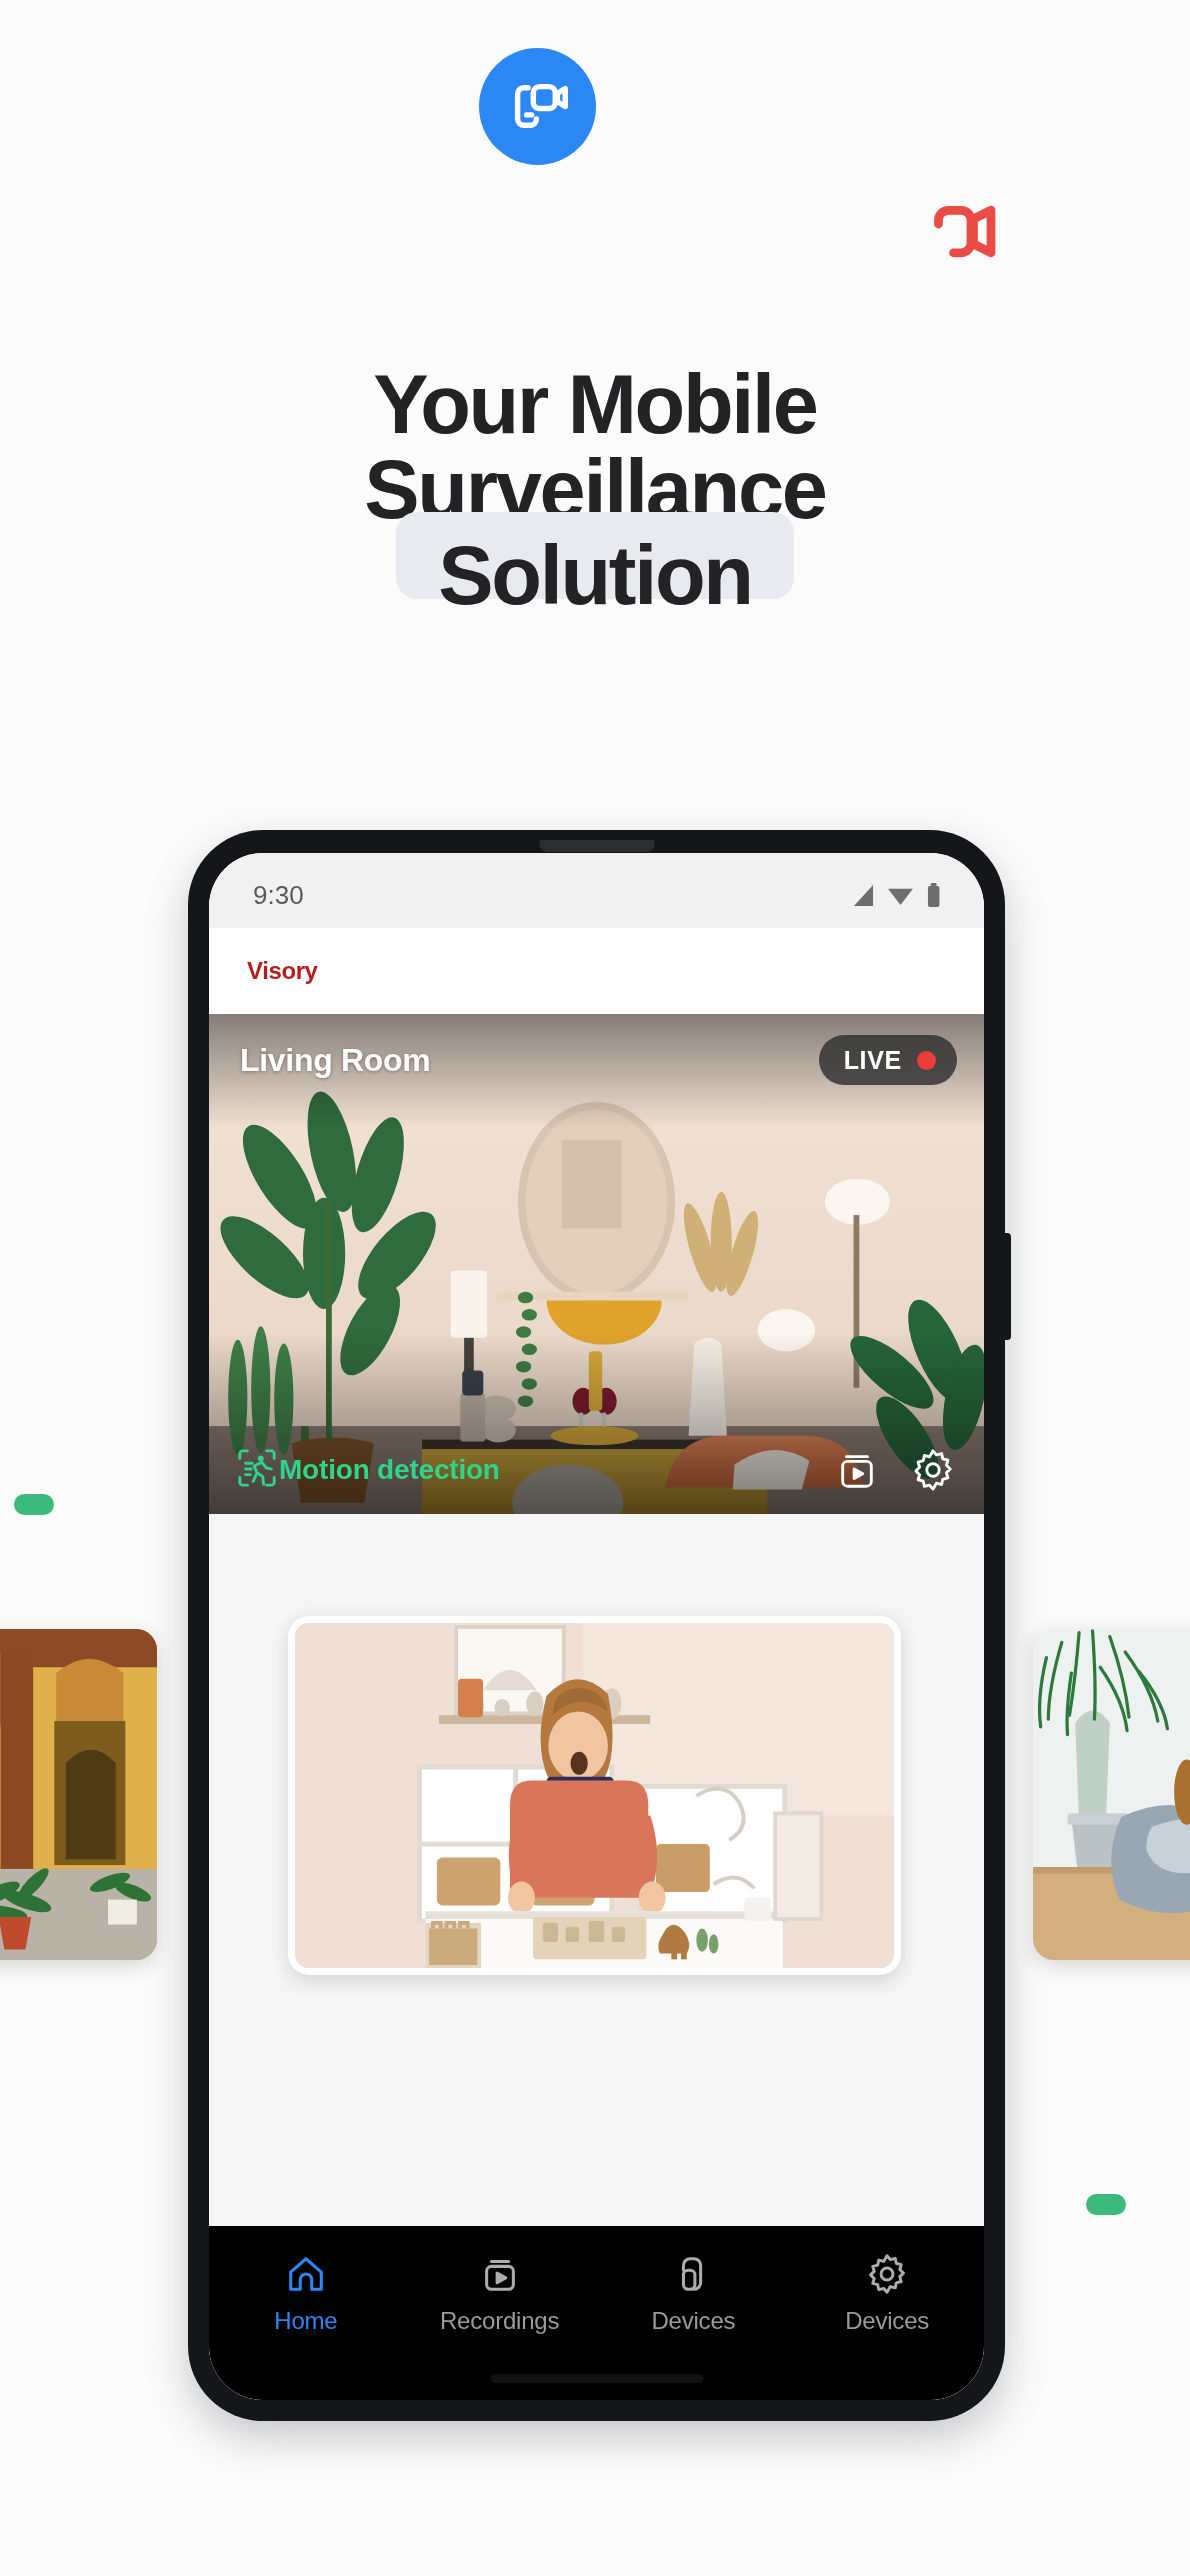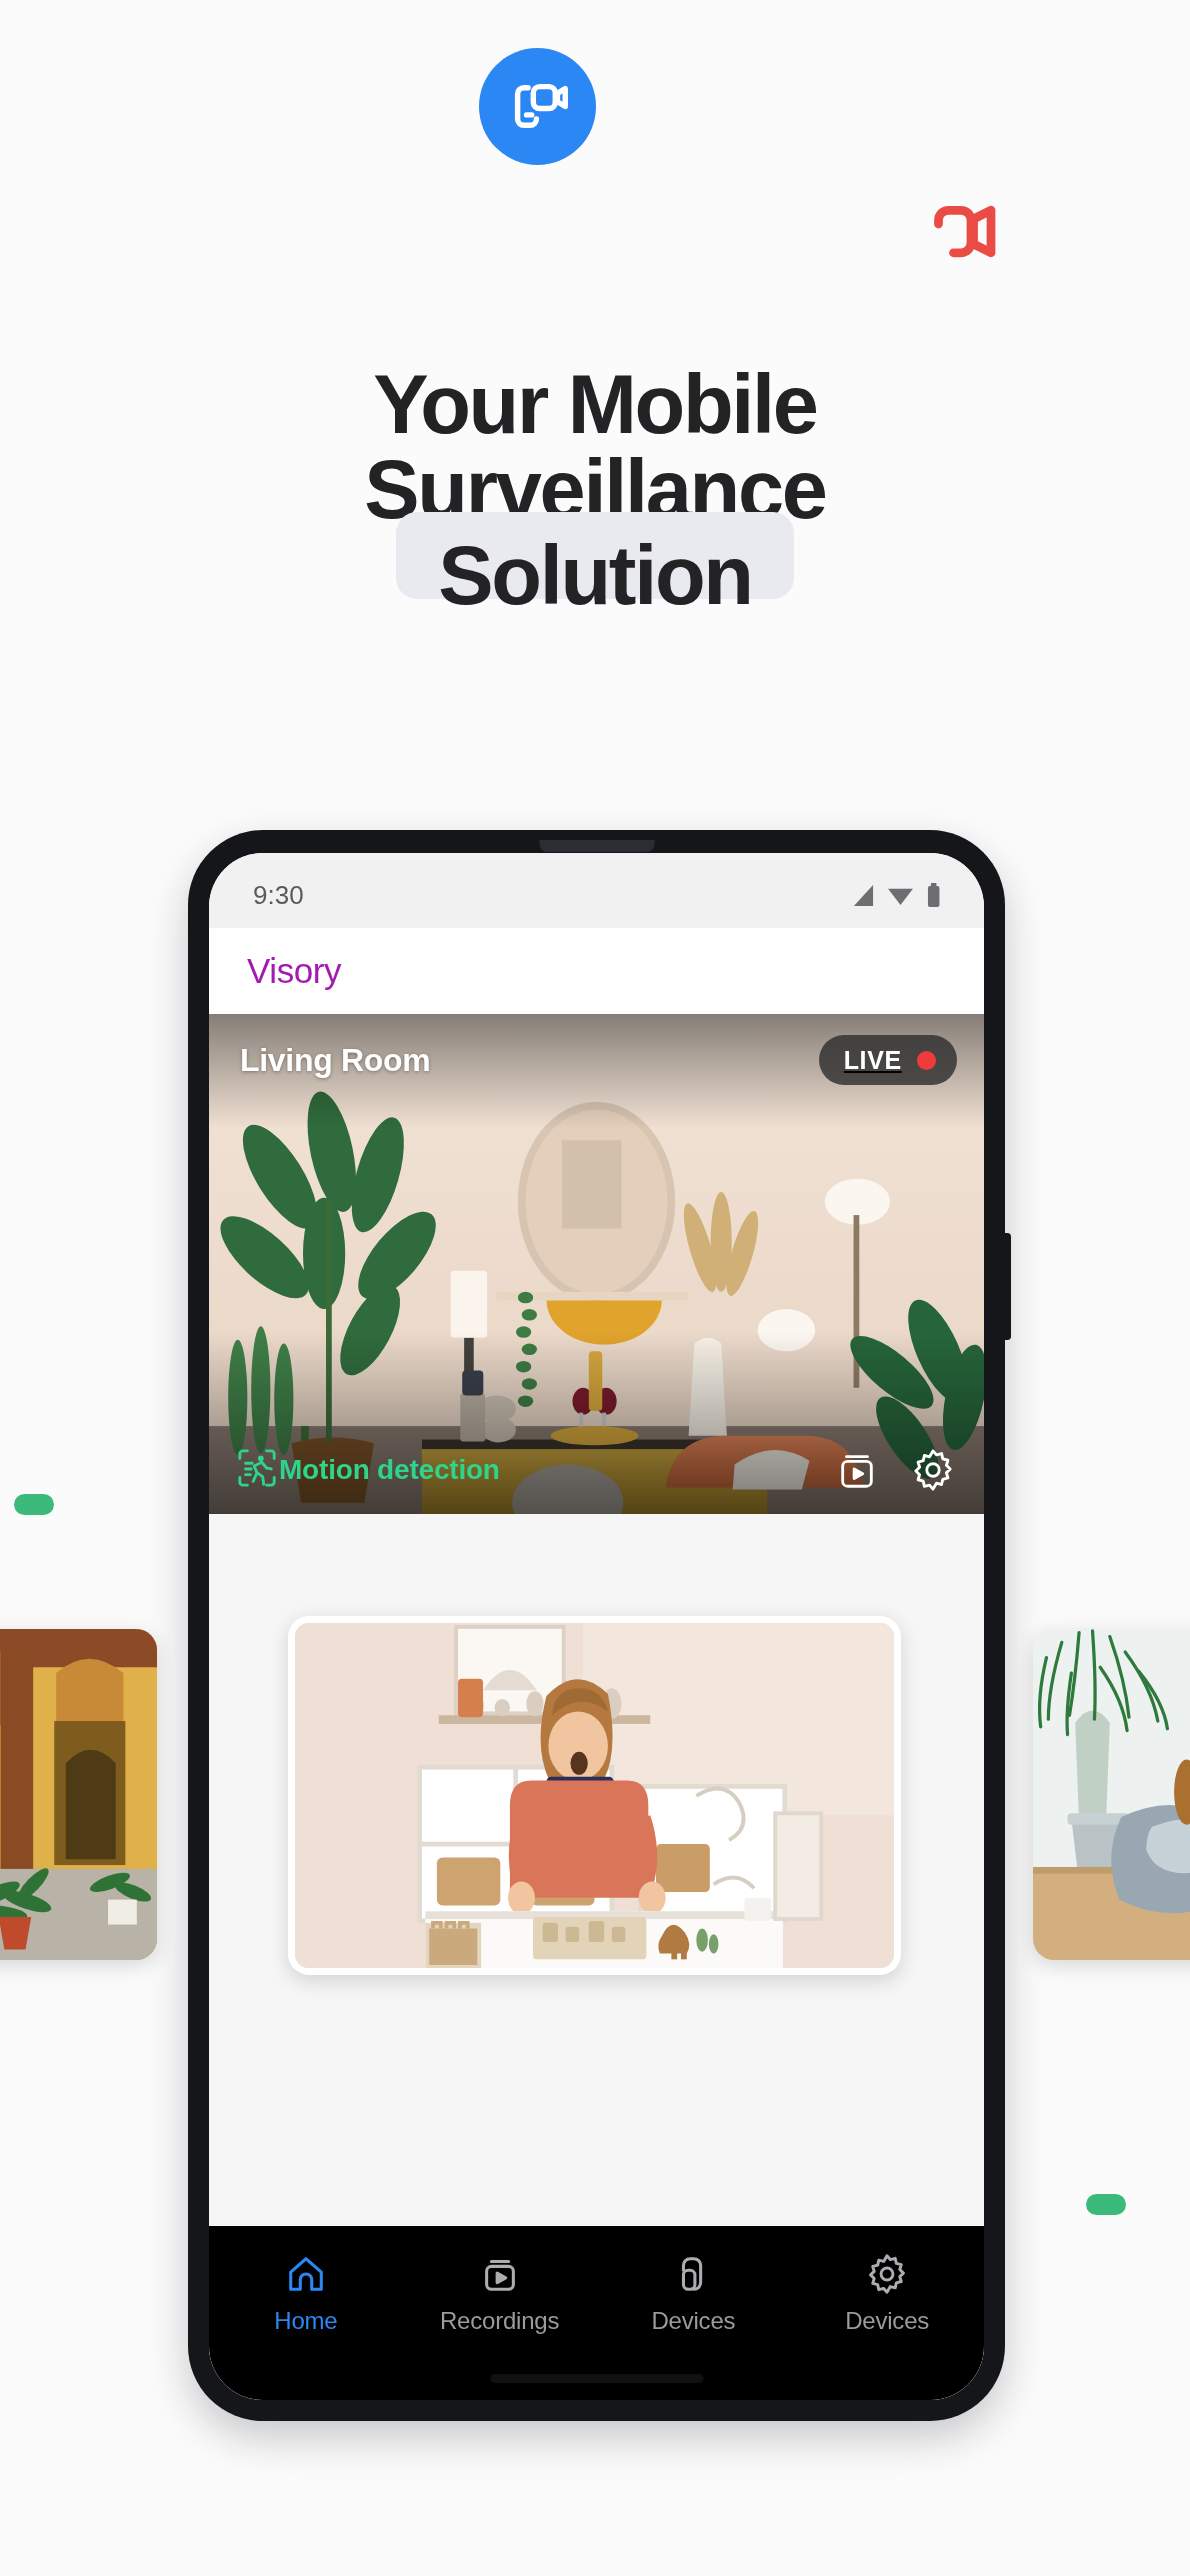--- a/index.html
+++ b/index.html
@@ -119,21 +119,21 @@
   .status-icons svg { display:block; }
 
   
   .appbar {
     height: 86px;
     background: #fff;
     display: flex; align-items: center;
     padding: 0 38px;
     flex: 0 0 auto;
   }
-  .app-title { font-size: 35px; font-weight: 400; color: #a21caf; letter-spacing: -0.4px; }
+  .app-title { font-size: 24px; font-weight: 700; color: #b91c1c; letter-spacing: -0.4px; }
 
   
   .feed {
     position: relative;
     height: 500px;
     flex: 0 0 auto;
     overflow: hidden;
     background: #e9dfd4;
     padding-left: 44px;
   }
@@ -153,21 +153,20 @@
     display: flex; align-items: center; justify-content: space-between;
     padding: 0 27px 0 31px;
   }
   .cam-name { color: #fff; font-size: 32px; font-weight: 600; letter-spacing: -0.3px;
               text-shadow: 0 1px 3.8px rgba(0,0,0,.35); }
   .live-badge {
     display: flex; align-items: center; gap: 15.3px;
     background: rgba(48,48,48,.82);
     border-radius: 25px;
     padding: 10.5px 21px 10.5px 25px;
-    text-decoration: underline;
   }
   .live-badge .lbl { color:#fff; font-size: 25px; font-weight: 700; letter-spacing: 0.6px; }
   .live-dot { width: 19px; height: 19px; border-radius: 50%; background: #f03b3b; }
 
   .feed-bottom {
     position: absolute; left:0; right:0; bottom: 21px;
     display: flex; align-items: center; justify-content: space-between;
     padding: 0 29px 0 27px;
   }
   .motion { display:flex; align-items:center; gap: 1px; }

